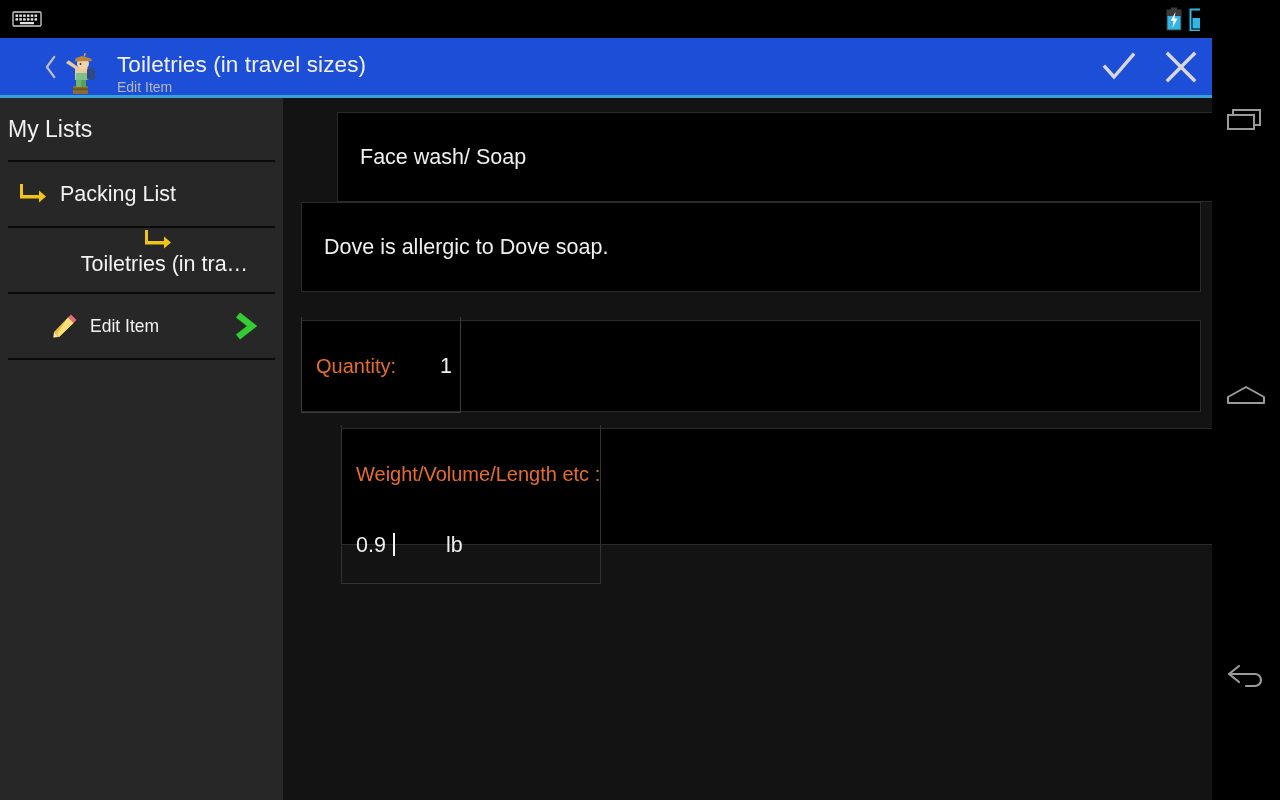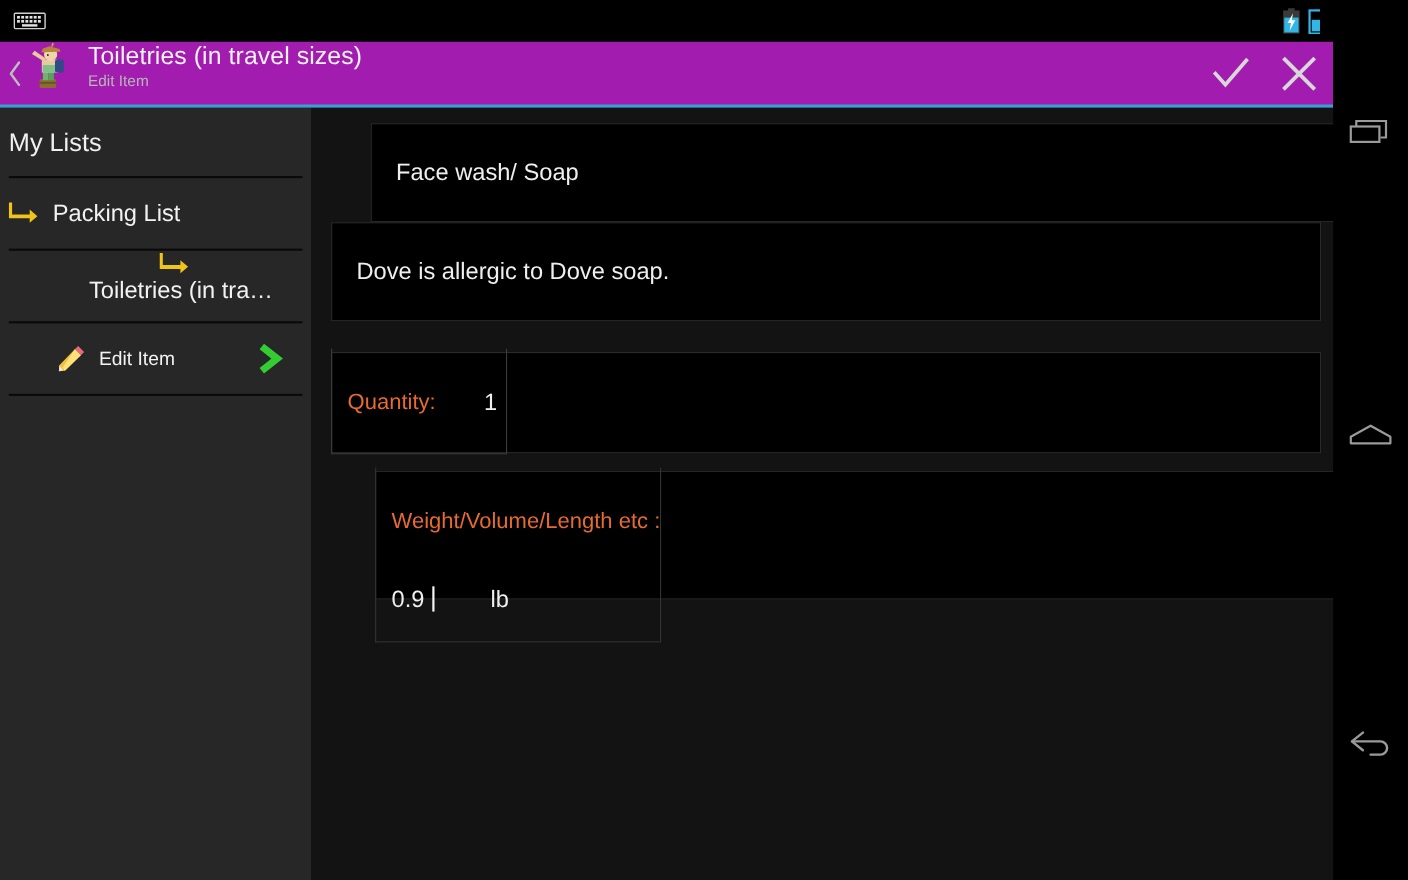--- a/index.html
+++ b/index.html
@@ -19,22 +19,22 @@
   }
   #statusbar .left { padding-left:12px; display:flex; align-items:center; gap:8px; }
   #statusbar .right { margin-left:auto; display:flex; align-items:center; gap:6px; padding-right:12px; }
   .kbd-icon { width:30px; height:20px; position:relative; display:block; }
   .batt-icon { width:18px; height:24px; position:relative; display:block; }
   .batt-partial { width:11px; height:24px; overflow:hidden; display:block; position:relative; }
 
   
   #actionbar {
     position:absolute; left:0; top:38px; width:1212px; height:58px;
-    background:#a21caf;
-    display:flex; align-items:flex-start;
+    background:#1d4ed8;
+    display:flex; align-items:flex-end;padding-left:37px;
   }
   #back-chevron {
     width:24px; height:58px; display:flex; align-items:center; justify-content:center;
     color:#c9c9c9; font-size:26px; line-height:1; font-weight:300; padding-left:4px;
   }
   #app-icon { width:40px; height:44px; margin-left:2px; position:relative; flex:none; }
   #titleblock { margin-left:14px; display:flex; flex-direction:column; justify-content:center; }
   #title-main { color:#f2f2f2; font-size:22.5px; line-height:26px; font-weight:400; letter-spacing:0.1px; }
   #title-sub  { color:#b7b7b7; font-size:14px; line-height:18px; font-weight:400; }
   #actionbar .actions { margin-left:auto; display:flex; align-items:center; height:58px; }
@@ -42,21 +42,21 @@
   #accent-line { position:absolute; left:0; top:95px; width:1212px; height:3px; background:#3a9fd4; }
 
   
   #sidebar {
     position:absolute; left:0; top:98px; width:283px; height:702px;
     background:#272727;
   }
   #sidebar .sdiv { height:2px; background:#0a0a0a; margin:0 8px; }
   .srow { display:flex; align-items:center; height:64px; }
   .srow.header { height:62px; padding-left:8px; }
-  .srow.lvl1 { padding-left:8px; }
+  .srow.lvl1 { padding-left:20px; }
   .srow.lvl2 { padding-left:34px;flex-direction:column; }
   .srow.lvl3 { padding-left:52px; }
   #s-mylists { color:#f0f0f0; font-size:23px; font-weight:400; }
   .arrow-icon { width:28px; height:24px; flex:none; display:block; }
   .srow-label { color:#f2f2f2; font-size:21.5px; font-weight:400; margin-left:12px; white-space:nowrap; overflow:hidden; }
   .srow-label.small { font-size:17.5px; }
   .pencil-icon { width:26px; height:26px; flex:none; display:block; }
   .green-chevron { margin-left:auto; margin-right:24px; width:26px; height:28px; flex:none; display:block; }
 
   

